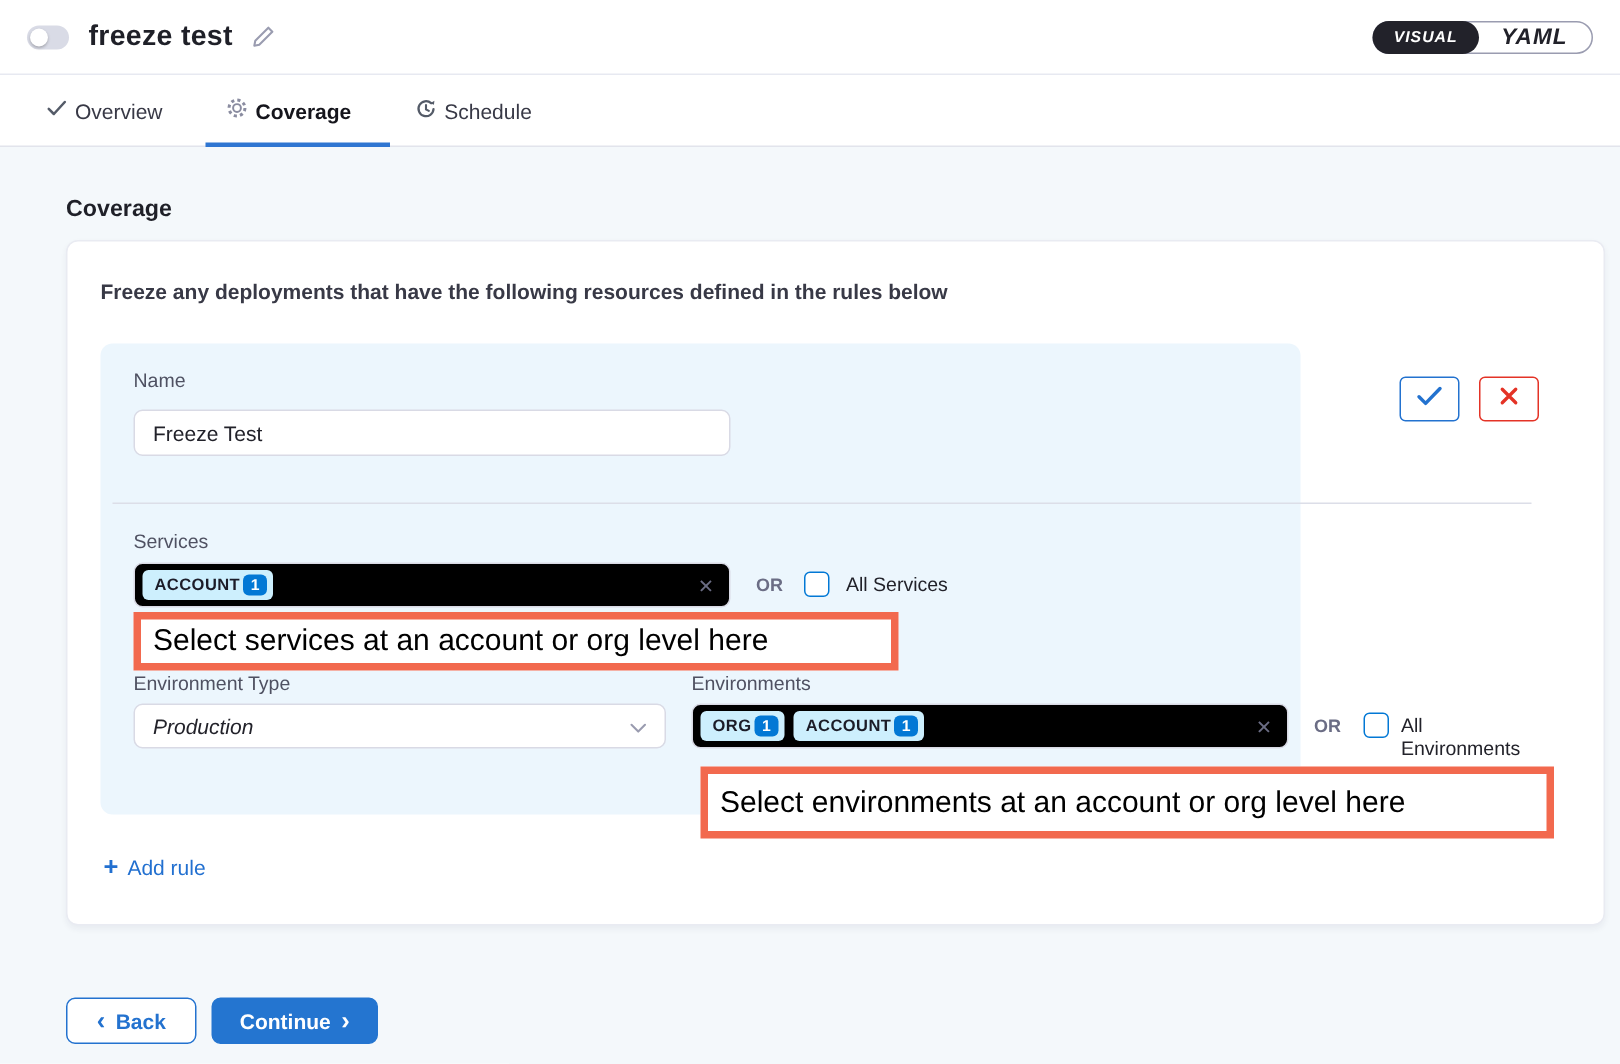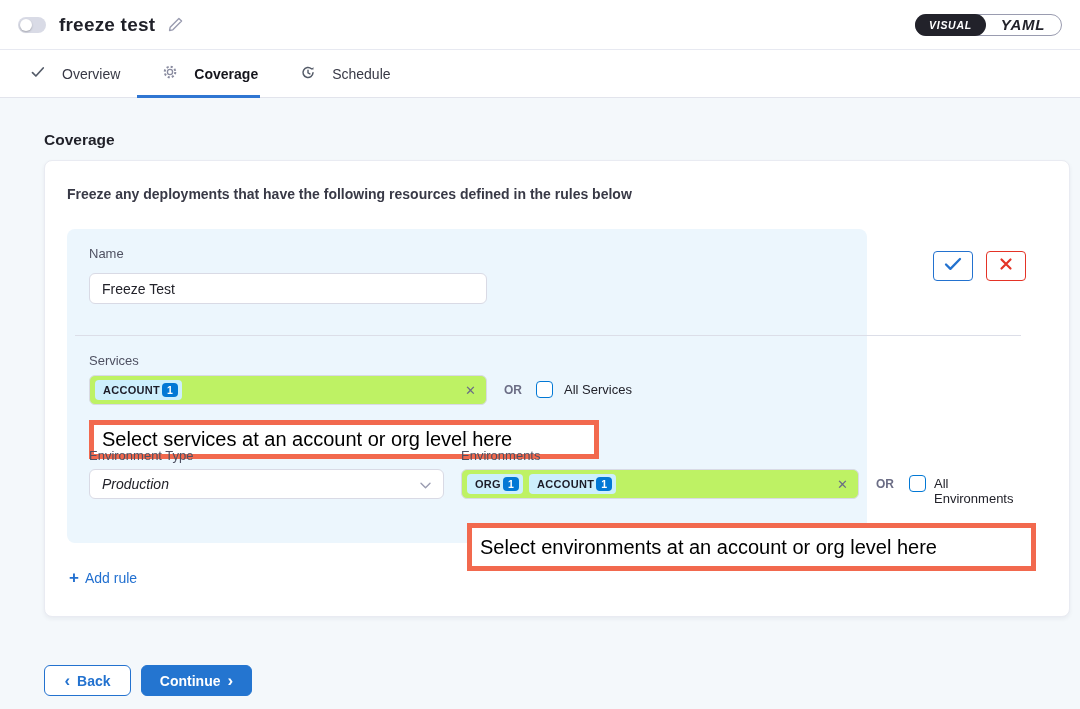--- a/index.html
+++ b/index.html
@@ -17,61 +17,61 @@
   .pencil { margin-left:12px; display:inline-flex; cursor:pointer; }
   .topbar-spacer { flex:1; }
   .seg { display:flex; align-items:center; height:22px; border:1px solid #9a9cb0; border-radius:11px; background:#fff;font-style:italic; }
   .seg-visual { height:22px; margin:-1px; padding:0 14px; display:flex; align-items:center; border-radius:11px;
                 background:#22222a; color:#fff; font-size:10.5px; font-weight:700; letter-spacing:.7px; cursor:pointer; }
   .seg-yaml { padding:0 16px; color:#22222a; font-size:15px; font-weight:700; letter-spacing:.7px; cursor:pointer; }
 
   
   .tabbar { position:absolute; top:50px; left:0; width:1080px; height:48px; background:#fff;
             border-bottom:1px solid #e2e4ec; display:flex; align-items:center; padding:0 30px; gap:42px; }
-  .tab { display:flex; align-items:center; gap:16px; font-size:14px; color:#383946; cursor:pointer; }
+  .tab { display:flex; align-items:center; gap:4px; font-size:14px; color:#383946; cursor:pointer; }
   .tab.active { font-weight:700; color:#15151c; }
   .tab-underline { position:absolute; left:137px; bottom:-1px; width:123px; height:3px; background:#2f76d2; }
 
   
   .section-title { position:absolute; left:44px; top:131px; font-size:15.5px; font-weight:700; color:#1f2028; }
   .card { position:absolute; left:44px; top:160px; width:1026px; height:457px; background:#fff;
           border:1px solid #e9ebf2; border-radius:8px; box-shadow:0 2px 4px rgba(40,41,61,.06); }
   .card-desc { position:absolute; left:22px; top:25px; font-size:14px; font-weight:700; color:#383946; }
 
   .panel { position:absolute; left:22px; top:68px; width:800px; height:314px; background:#ecf6fd; border-radius:8px; }
 
   .field-label { position:absolute; font-size:13px; color:#4f5162; }
   .text-input { position:absolute; height:31px; background:#fff; border:1px solid #d9dae5; border-radius:6px;
                 padding:0 12px; font-size:14px; color:#22222a; font-family:"Liberation Sans",sans-serif; }
   .iconbtn { position:absolute; width:40px; height:30px; background:#fff; border-radius:4px;
              display:flex; align-items:center; justify-content:center; cursor:pointer; }
   .iconbtn.ok { border:1px solid #2372cf; }
   .iconbtn.del { border:1px solid #e43326; }
   .divider { position:absolute; left:8px; top:106px; width:946px; height:1px; background:#dcdee8; }
 
-  .chip-field { position:absolute; height:30px; background:#bef264; border:1px solid #d9dae5; border-radius:6px;
+  .chip-field { position:absolute; height:30px; background:#000000; border:1px solid #d9dae5; border-radius:6px;
                 display:flex; align-items:center; padding:0 10px 0 5px; gap:6px; cursor:text; }
   .tag { display:inline-flex; align-items:center; background:#cdeffd; border-radius:4px; padding:3px 4px 3px 8px;
          font-size:11px; font-weight:700; color:#1c1c28; letter-spacing:.3px; }
   .tag-count { background:#0278d5; color:#fff; border-radius:4px; font-size:10.5px; font-weight:700;
                padding:1px 5px; margin-left:2px; }
   .chip-spacer { flex:1; }
   .clear-x { font-size:13px; color:#6b6d85; cursor:pointer; line-height:1; }
 
   .or-label { position:absolute; font-size:12px; font-weight:600; color:#6b6d85; }
   .checkbox { position:absolute; width:17px; height:17px; background:#fff; border:1.5px solid #0278d5;
               border-radius:4px; cursor:pointer; }
   .cb-label { position:absolute; font-size:13px; color:#22222a; }
 
   .select { position:absolute; height:30px; background:#fff; border:1px solid #d9dae5; border-radius:6px;
             display:flex; align-items:center; padding:0 12px; font-size:14px; color:#22222a; cursor:pointer; }
   .select-spacer { flex:1; }
 
   .note { position:absolute; background:#fff; border:5px solid #f2694e; color:#000;
-          font-size:20px; display:flex; align-items:center; padding:0 8px; white-space:nowrap;margin-top:12px; }
+          font-size:20px; display:flex; align-items:center; padding:0 8px; white-space:nowrap; }
 
   .add-rule { position:absolute; left:24px; top:408px; display:flex; align-items:center; gap:6px;
               color:#2270d0; font-size:14px; cursor:pointer; }
   .add-plus { font-size:17px; font-weight:700; line-height:1; }
 
   
   .btn { position:absolute; height:31px; border-radius:6px; display:flex; align-items:center; justify-content:center;
          gap:7px; font-size:14px; font-weight:700; cursor:pointer; font-family:"Liberation Sans",sans-serif; }
   .btn-back { left:44px; top:665px; width:87px; background:#fff; border:1px solid #2372cf; color:#2372cf; }
   .btn-continue { left:141px; top:665px; width:111px; background:#2475d0; border:1px solid #2475d0; color:#fff; }

